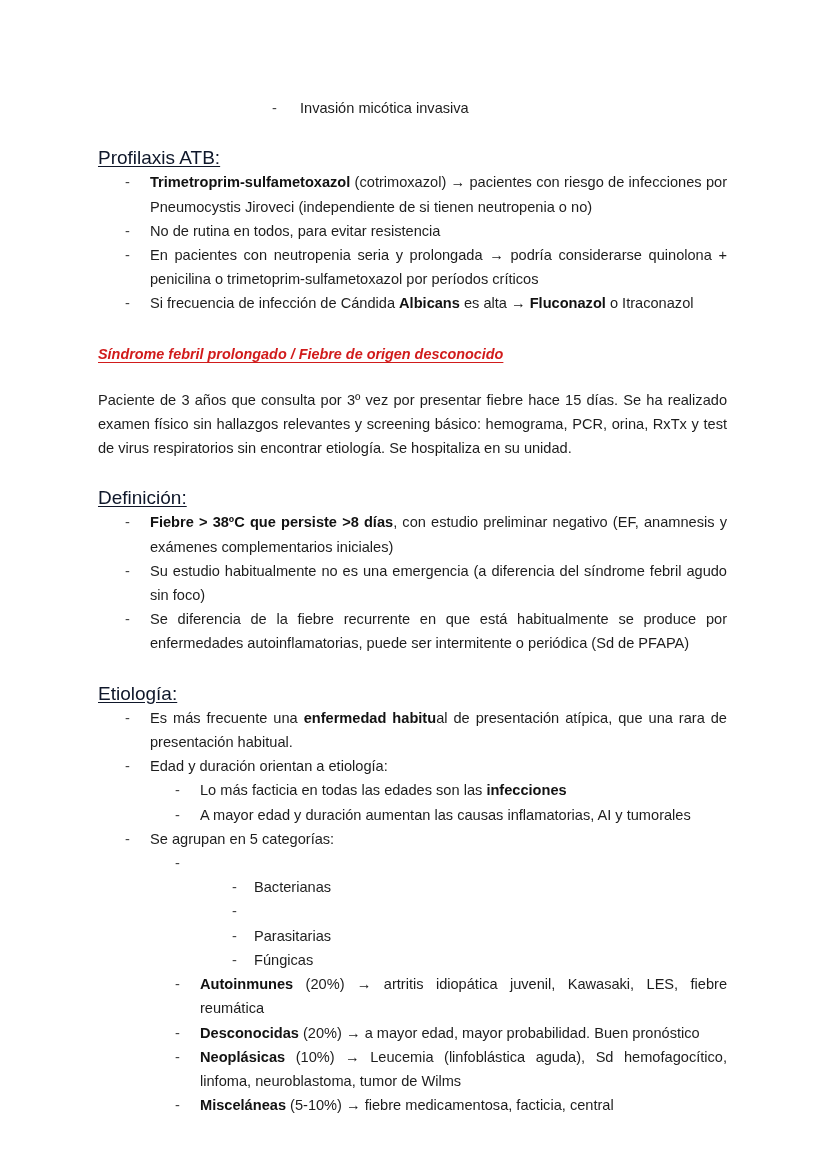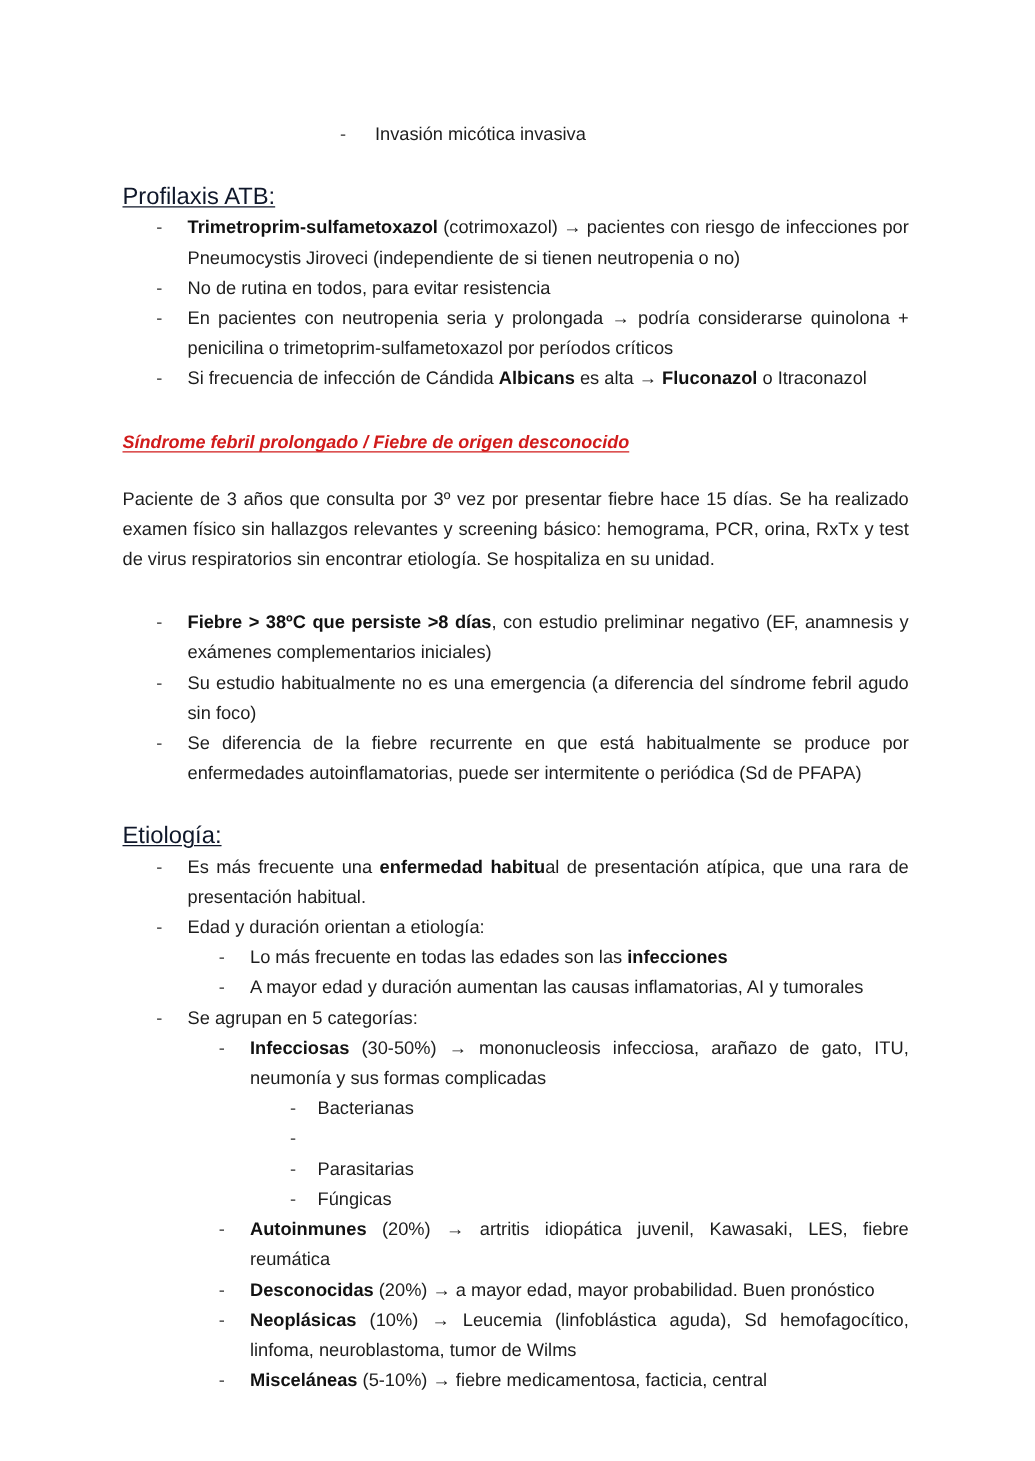--- a/index.html
+++ b/index.html
@@ -141,20 +141,21 @@
     <div class="gap-lg"></div>
 
     <div class="heading-red">Síndrome febril prolongado / Fiebre de origen desconocido</div>
 
     <div class="gap-md"></div>
 
     <div class="para">Paciente de 3 años que consulta por 3º vez por presentar fiebre hace 15 días. Se ha realizado examen físico sin hallazgos relevantes y screening básico: hemograma, PCR, orina, RxTx y test de virus respiratorios sin encontrar etiología. Se hospitaliza en su unidad.</div>
 
     <div class="gap-lg"></div>
 
+    <div class="heading">Definición:</div>
 
     <div class="item lvl1">
       <span class="dash">-</span>
       <span class="item-text"><b class="b">Fiebre &gt; 38ºC que persiste &gt;8 días</b><span>, con estudio preliminar negativo (EF, anamnesis y exámenes complementarios iniciales)</span></span>
     </div>
 
     <div class="item lvl1">
       <span class="dash">-</span>
       <span class="item-text">Su estudio habitualmente no es una emergencia (a diferencia del síndrome febril agudo sin foco)</span>
     </div>
@@ -173,36 +174,35 @@
       <span class="item-text"><span>Es más frecuente una </span><b class="b">enfermedad habitu</b><span>al de presentación atípica, que una rara de presentación habitual.</span></span>
     </div>
 
     <div class="item lvl1">
       <span class="dash">-</span>
       <span class="item-text nojust">Edad y duración orientan a etiología:</span>
     </div>
 
     <div class="item lvl2">
       <span class="dash">-</span>
-      <span class="item-text nojust"><span>Lo más frecuente en todas las edades son las </span><b class="b">infecciones</b></span>
+      <span class="item-text nojust"><span>Lo más facticia en todas las edades son las </span><b class="b">infecciones</b></span>
     </div>
 
     <div class="item lvl2">
       <span class="dash">-</span>
       <span class="item-text nojust">A mayor edad y duración aumentan las causas inflamatorias, AI y tumorales</span>
     </div>
 
     <div class="item lvl1">
       <span class="dash">-</span>
       <span class="item-text nojust">Se agrupan en 5 categorías:</span>
     </div>
 
     <div class="item lvl2">
       <span class="dash">-</span>
-      <span class="item-text"><b class="b">Infecciosas</b><span> (30-50%) → </span><span>mononucleosis infecciosa, arañazo de gato, ITU, neumonía y sus formas complicadas</span></span>
     </div>
 
     <div class="item lvl3">
       <span class="dash">-</span>
       <span class="item-text nojust">Bacterianas</span>
     </div>
     <div class="item lvl3">
       <span class="dash">-</span>
     </div>
     <div class="item lvl3">

